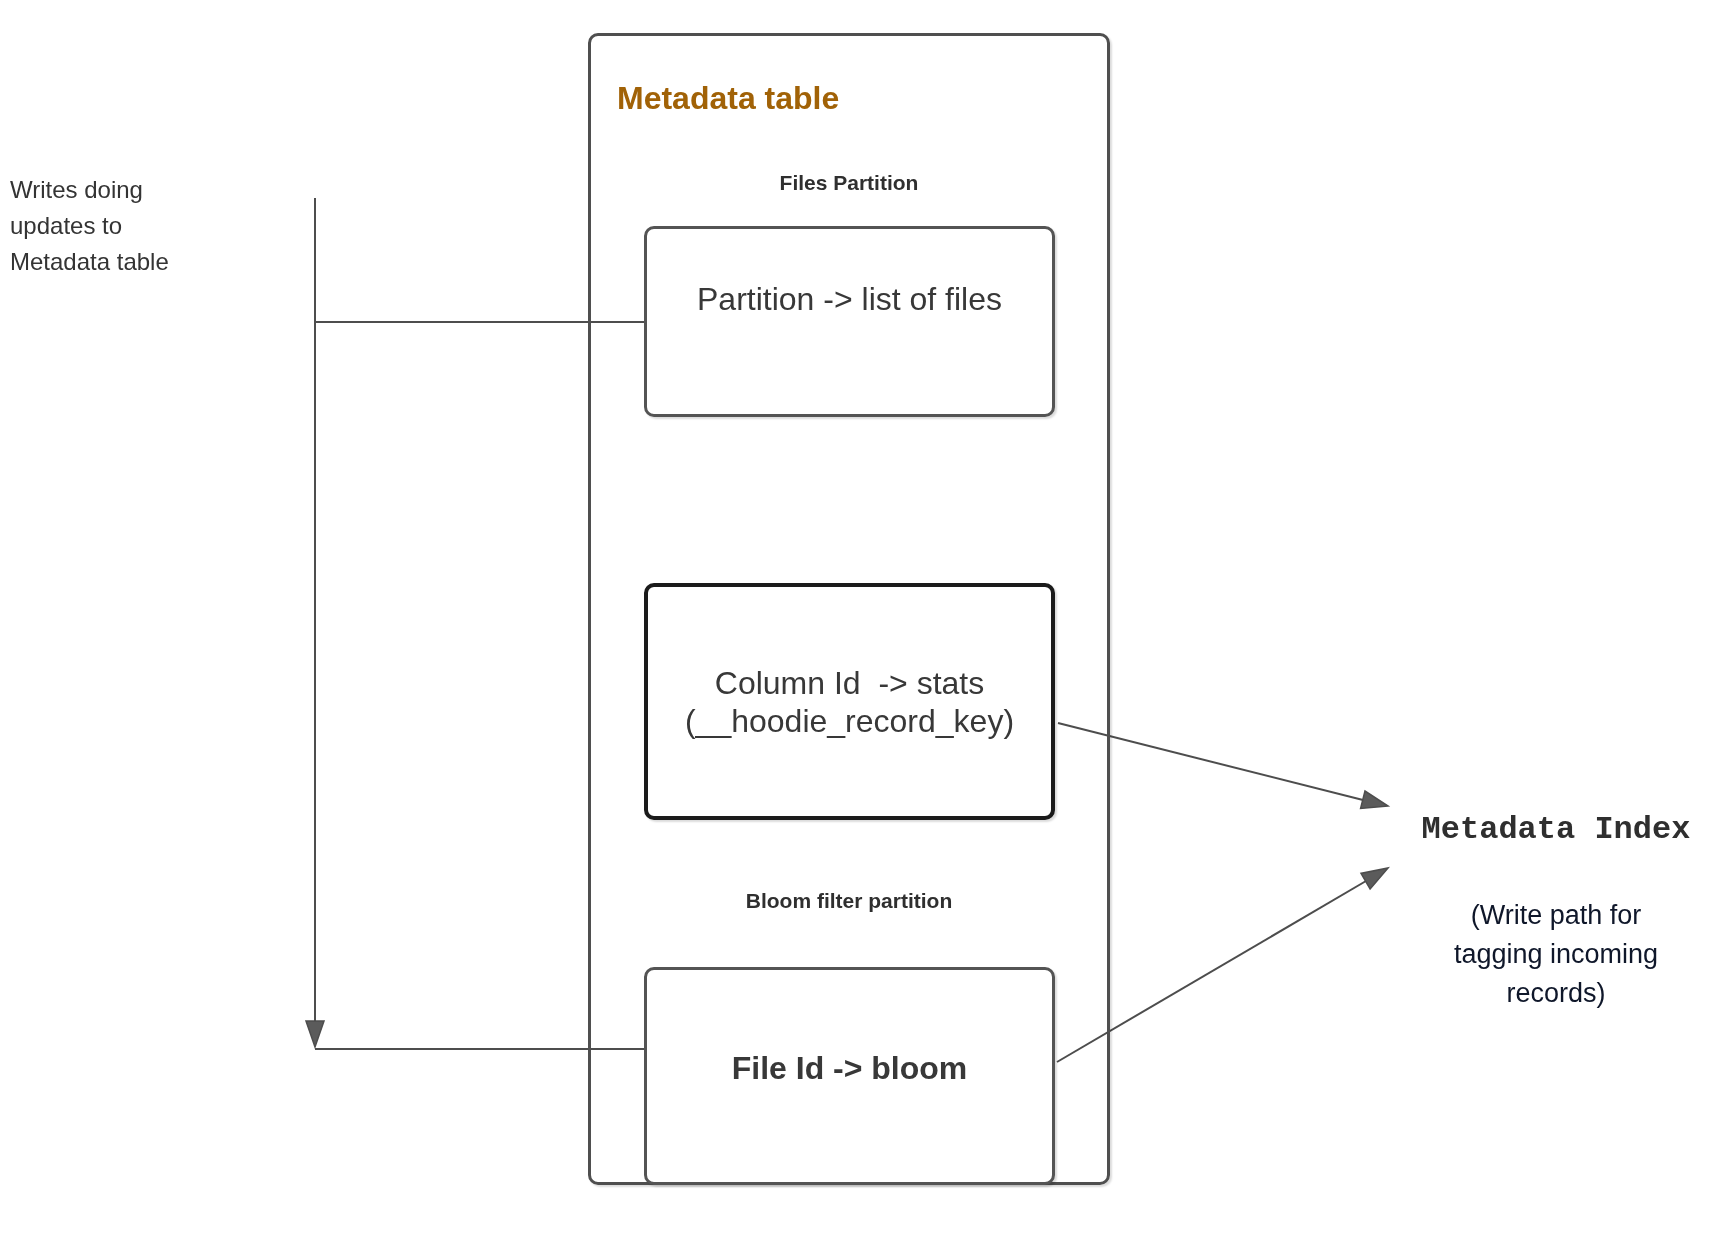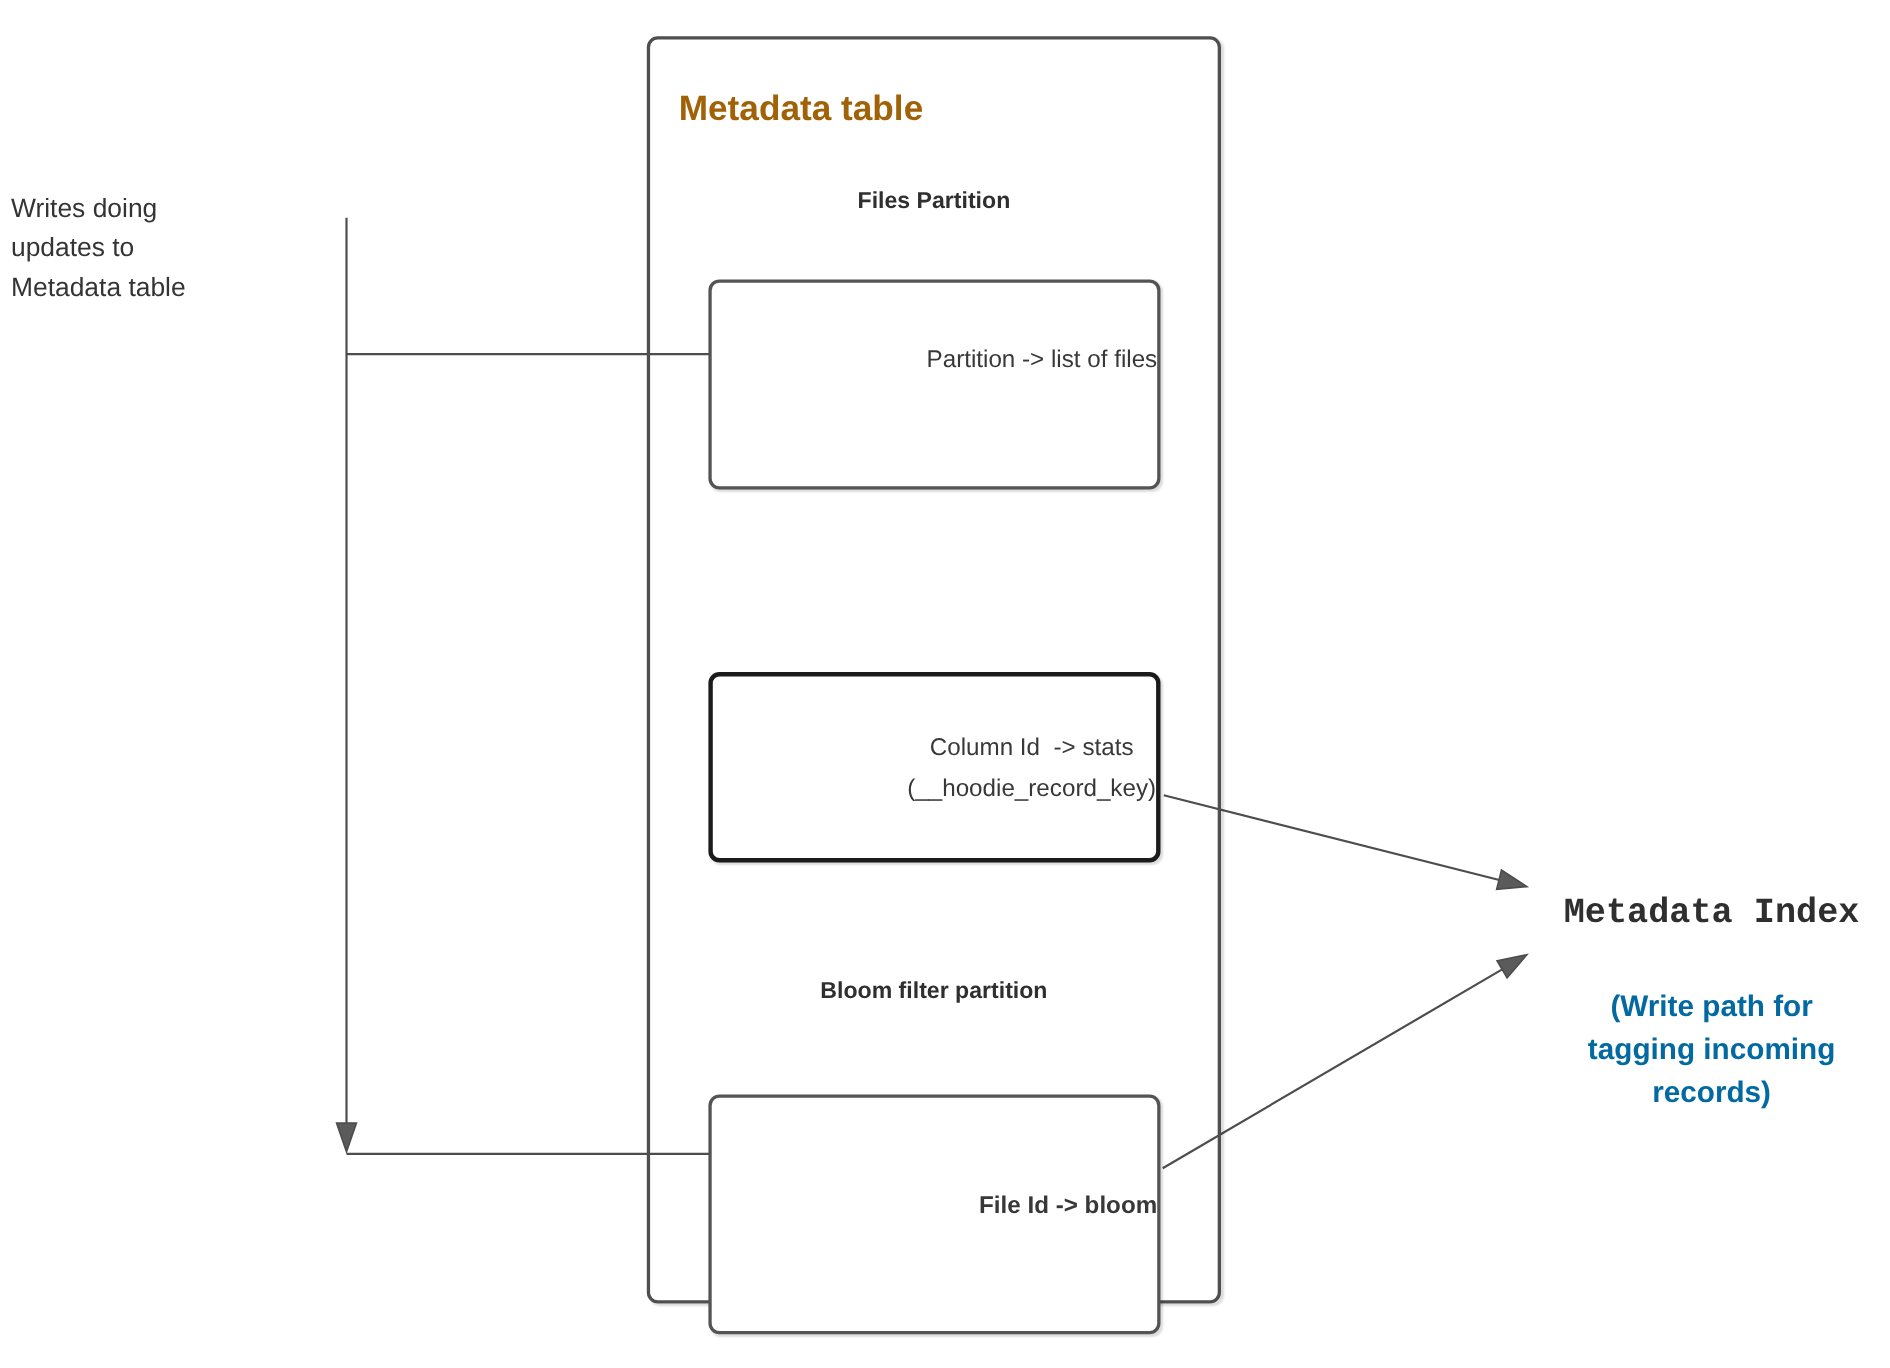--- a/index.html
+++ b/index.html
@@ -69,30 +69,29 @@
     position: absolute;
     left: 53px;
     width: 411px;
     border: 3px solid #545454;
     border-radius: 10px;
     box-sizing: border-box;
     box-shadow: 2px 2px 2px rgba(0,0,0,0.14);
     background: #ffffff;
     display: flex;
     align-items: center;
-    justify-content: flex-end;
+    justify-content: center;
     text-align: center;
-    font-size: 22px;
+    font-size: 32px;
     line-height: 38px;
     color: #383838;
     white-space: pre-wrap;
-    margin-top: 28px;
   }
   .box-files  { top: 190px; height: 191px; padding-bottom: 46px; }
-  .box-column { top: 547px; height: 173px; 
+  .box-column { top: 547px; height: 237px; 
                 border: 4px solid #1b1b1b; }
   .box-bloom  { top: 931px; height: 218px; padding-bottom: 16px; font-weight: bold; }
   .index-block {
     position: absolute;
     left: 1406px; top: 810px;
     width: 300px;
     text-align: center;
   }
   .index-title {
     font-size: 32px;
@@ -100,22 +99,21 @@
     color: #2f2f2f;
     line-height: 40px;
     margin: 0 0 46px 0;
     font-family: Liberation Mono, monospace;
   }
   .index-subtitle {
     display: inline-block;
     width: 252px;
     font-size: 27px;
     line-height: 39px;
-    color: #0369a1;
-    font-weight: bold;
+    color: #0f172a;
   }
 </style>
 </head>
 <body>
 
 <div class="stage">
 
   <svg class="connectors" width="1718" height="1244" viewBox="0 0 1718 1244" xmlns="http://www.w3.org/2000/svg">
 
     <line x1="315" y1="198" x2="315" y2="1023" stroke="#4d4d4d" stroke-width="2"></line>

